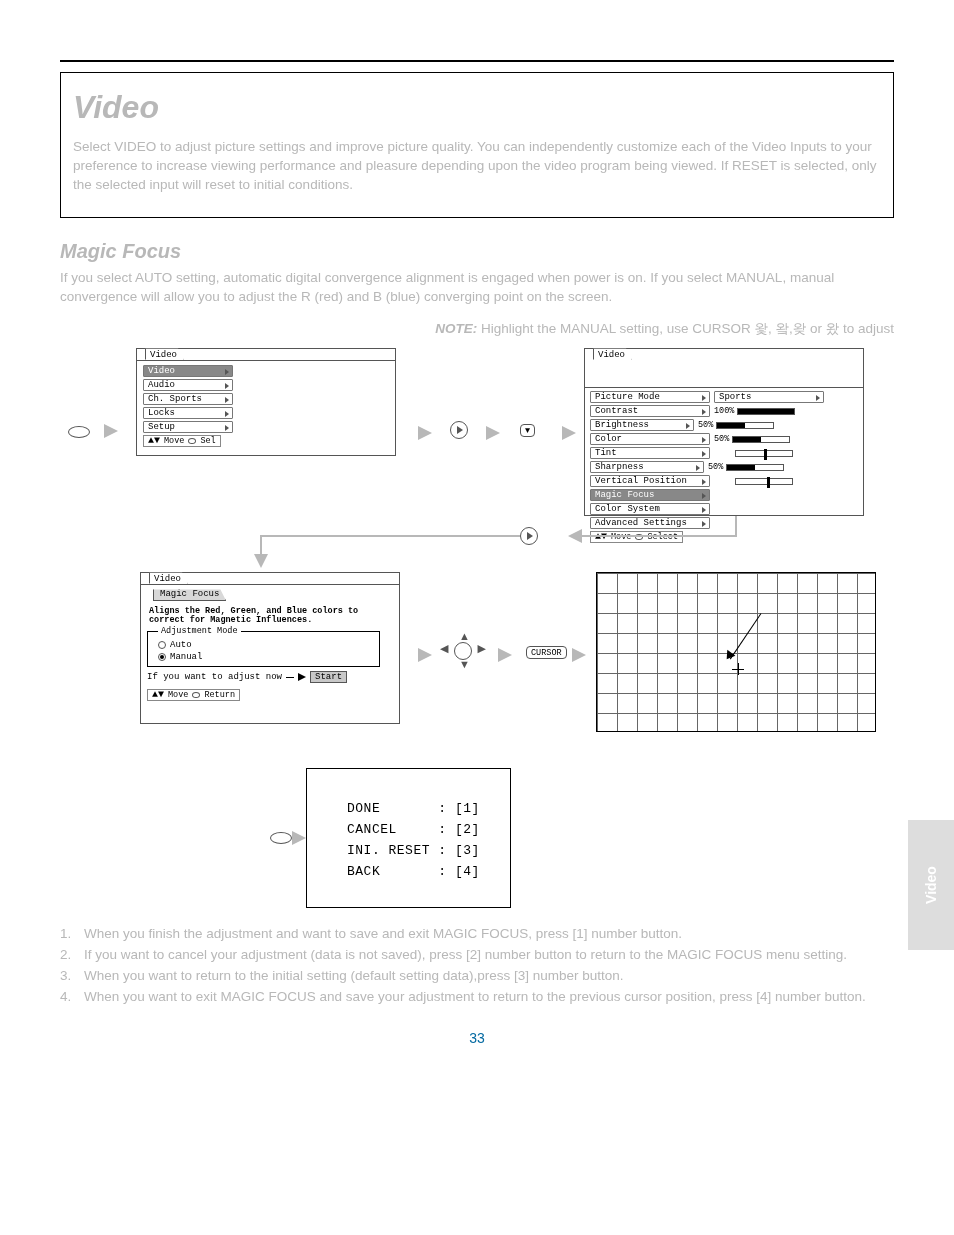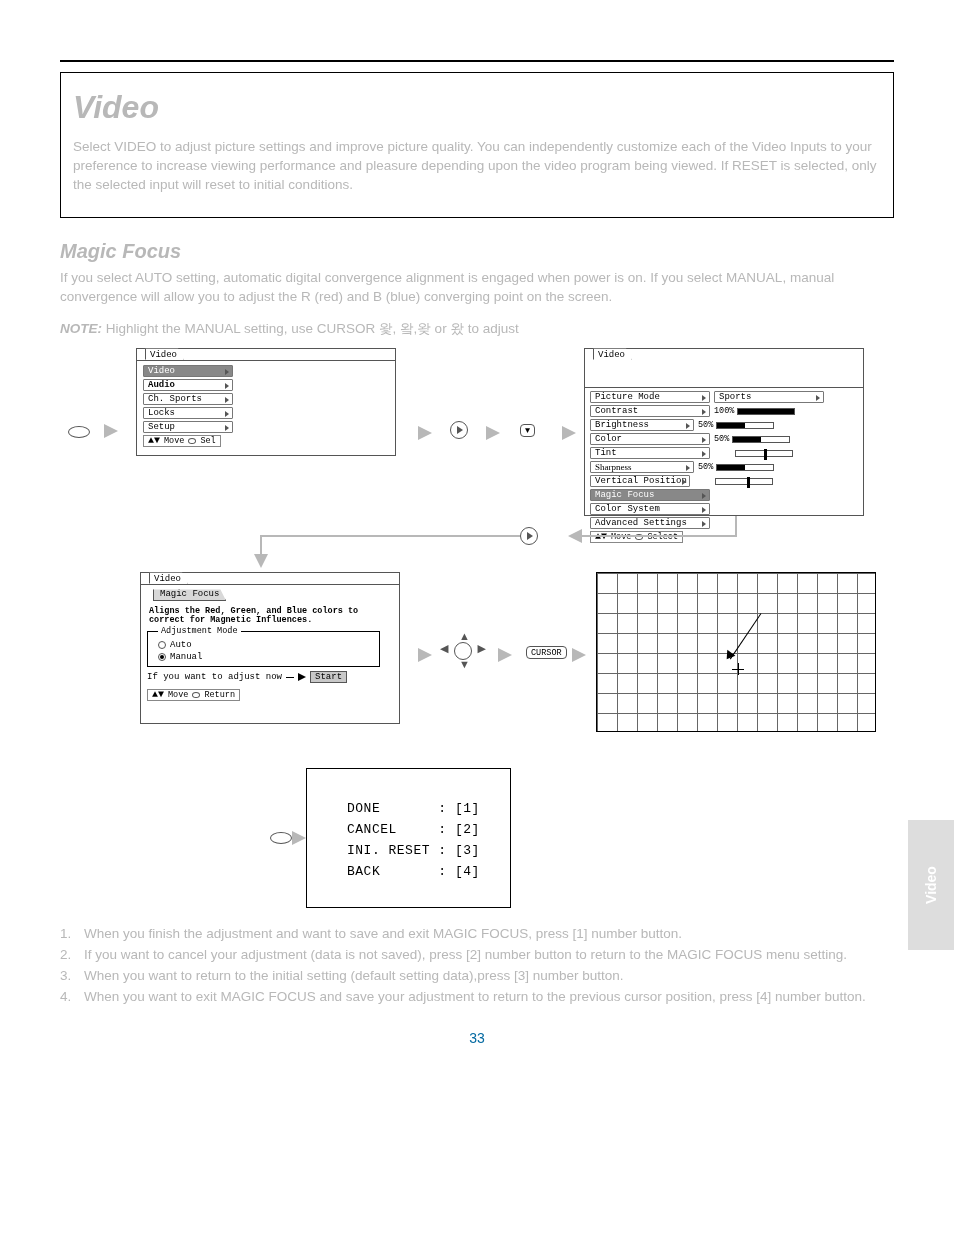--- a/index.html
+++ b/index.html
@@ -43,20 +43,21 @@
   .section-text {
     color: #b8b8b8;
     font-size: 13.5px;
     line-height: 1.4;
     margin: 0;
   }
   .note {
     color: #b8b8b8;
     font-size: 13.5px;
     margin: 14px 0 0 0;
+    text-align: right;
   }
   .note-label {
     font-style: italic;
     font-weight: bold;
   }
   
   .flow-area {
     position: relative;
     width: 830px;
     height: 410px;
@@ -289,21 +290,21 @@
   <span class="small-oval" style="left:8px; top:78px;"></span>
   <div class="right-tri" style="position:absolute; left:44px; top:76px;"></div>
 
   <div class="panel" style="left:76px; top:0; width:260px; height:108px;">
     <div class="panel-tab">Video</div>
     <div class="panel-body">
       <div class="menu-row">
           <span class="menu-item dark chev" style="width:90px;">Video</span>
         </div>
       <div class="menu-row">
-          <span class="menu-item chev" style="width:90px;font-weight:bold;">Audio</span>
+          <span class="menu-item chev" style="width:90px;">Audio</span>
         </div>
       <div class="menu-row">
           <span class="menu-item chev" style="width:90px;">Ch. Sports</span>
         </div>
       <div class="menu-row">
           <span class="menu-item chev" style="width:90px;">Locks</span>
         </div>
       <div class="menu-row">
           <span class="menu-item chev" style="width:90px;">Setup</span>
         </div>
@@ -363,30 +364,30 @@
       <div class="menu-row">
           <span class="menu-item chev" style="width:120px;">Tint</span>
           <span class="row-value">
             <span style="width:18px;"></span>
             <span class="bar-tick">
               <span class="marker" style="left:50%;"></span>
             </span>
           </span>
         </div>
       <div class="menu-row">
-          <span class="menu-item chev" style="width:104px;font-family:Liberation Serif, serif;">Sharpness</span>
+          <span class="menu-item chev" style="width:114px;">Sharpness</span>
           <span class="row-value">
             <span>50%</span>
             <span class="bar">
               <span class="bar-fill" style="width:50%;"></span>
             </span>
           </span>
         </div>
       <div class="menu-row">
-          <span class="menu-item chev" style="width:100px;">Vertical Position</span>
+          <span class="menu-item chev" style="width:120px;">Vertical Position</span>
           <span class="row-value">
             <span style="width:18px;"></span>
             <span class="bar-tick">
               <span class="marker" style="left:55%;"></span>
             </span>
           </span>
         </div>
       <div class="menu-row">
           <span class="menu-item dark chev" style="width:120px;">Magic Focus</span>
         </div>

